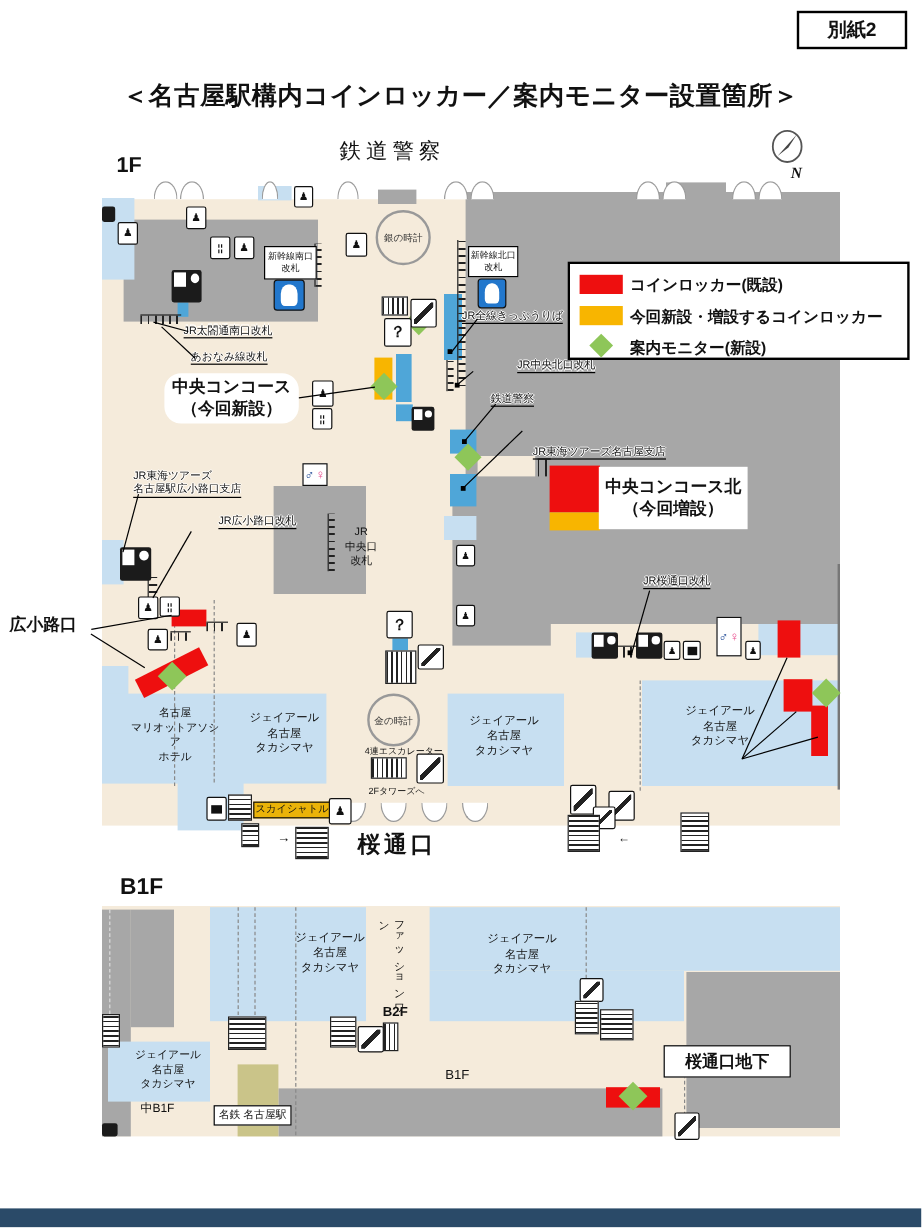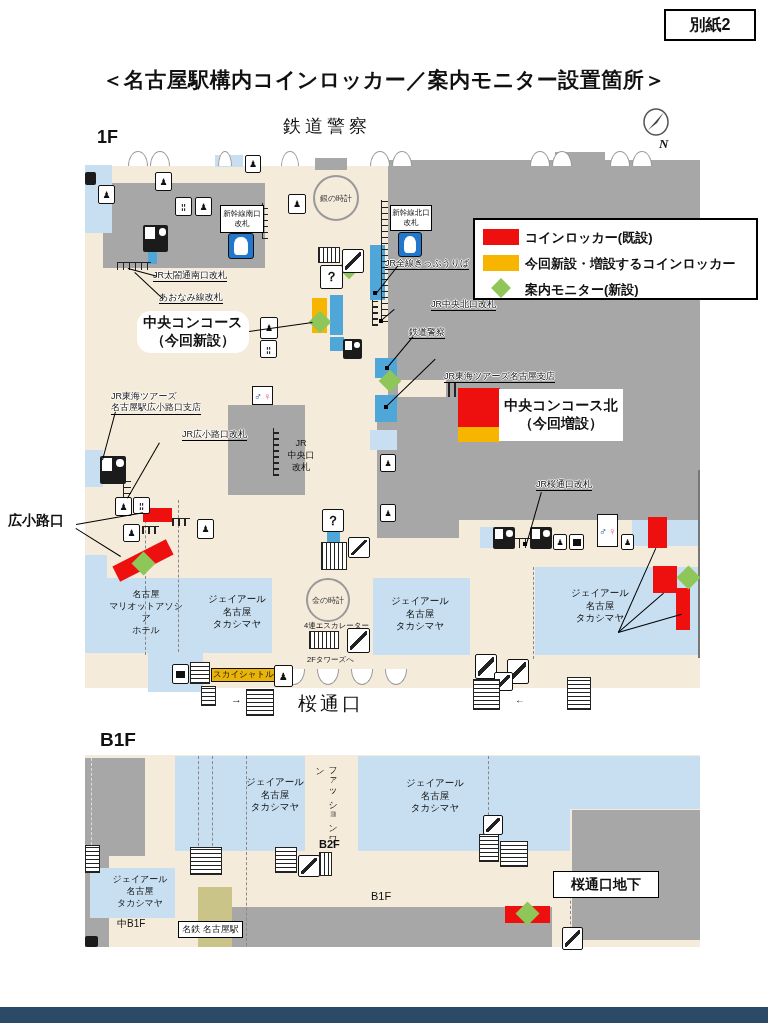--- a/index.html
+++ b/index.html
@@ -206,21 +206,21 @@
     <div class="a icbox" style="left:87px;top:516px;width:17px;height:20px;">
         <span style="width:9px;height:7px;background:#111;display:block;"></span>
       </div>
     <div class="a stairsV" style="left:105px;top:514px;width:20px;height:22px;"></div>
     <div class="a" style="left:126px;top:520px;font-size:8.5px;border:1px solid #111;background:#eab308;padding:0 1px;white-space:nowrap;">スカイシャトル</div>
     <div class="a icbox" style="left:189px;top:517px;width:19px;height:22px;font-size:10px;">
         <span>♟</span>
       </div>
     <div class="a stairsV" style="left:116px;top:538px;width:15px;height:20px;"></div>
 
-    <div class="a" style="left:213px;top:543px;font-size:19px;font-weight:normal;letter-spacing:3px;">桜通口</div>
+    <div class="a" style="left:213px;top:543px;font-size:19px;font-weight:bold;letter-spacing:3px;">桜通口</div>
     <div class="a" style="left:146px;top:545px;font-size:11px;font-weight:bold;">→</div>
     <div class="a stairsV" style="left:161px;top:541px;width:28px;height:27px;"></div>
 
     <div class="esc" style="left:390px;top:506px;width:20px;height:23px;"></div>
     <div class="esc" style="left:422px;top:511px;width:20px;height:23px;"></div>
     <div class="esc" style="left:409px;top:524px;width:17px;height:17px;"></div>
     <div class="a stairsV" style="left:388px;top:531px;width:27px;height:31px;"></div>
     <div class="a stairsV" style="left:482px;top:529px;width:24px;height:33px;"></div>
     <div class="a" style="left:430px;top:546px;font-size:10px;font-weight:bold;">←</div>
 

